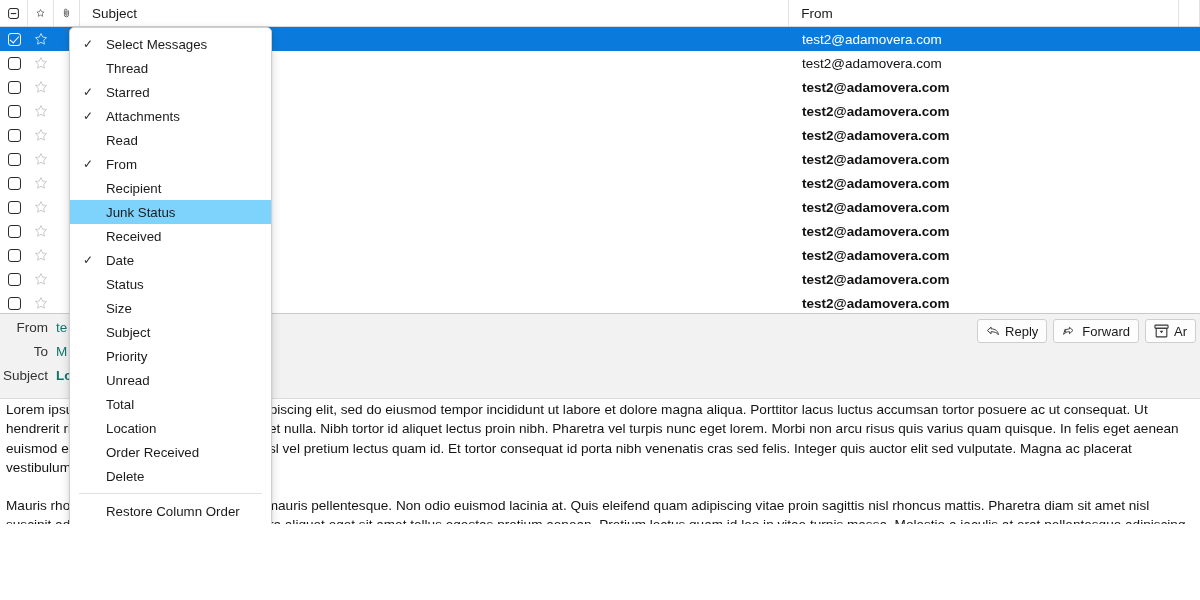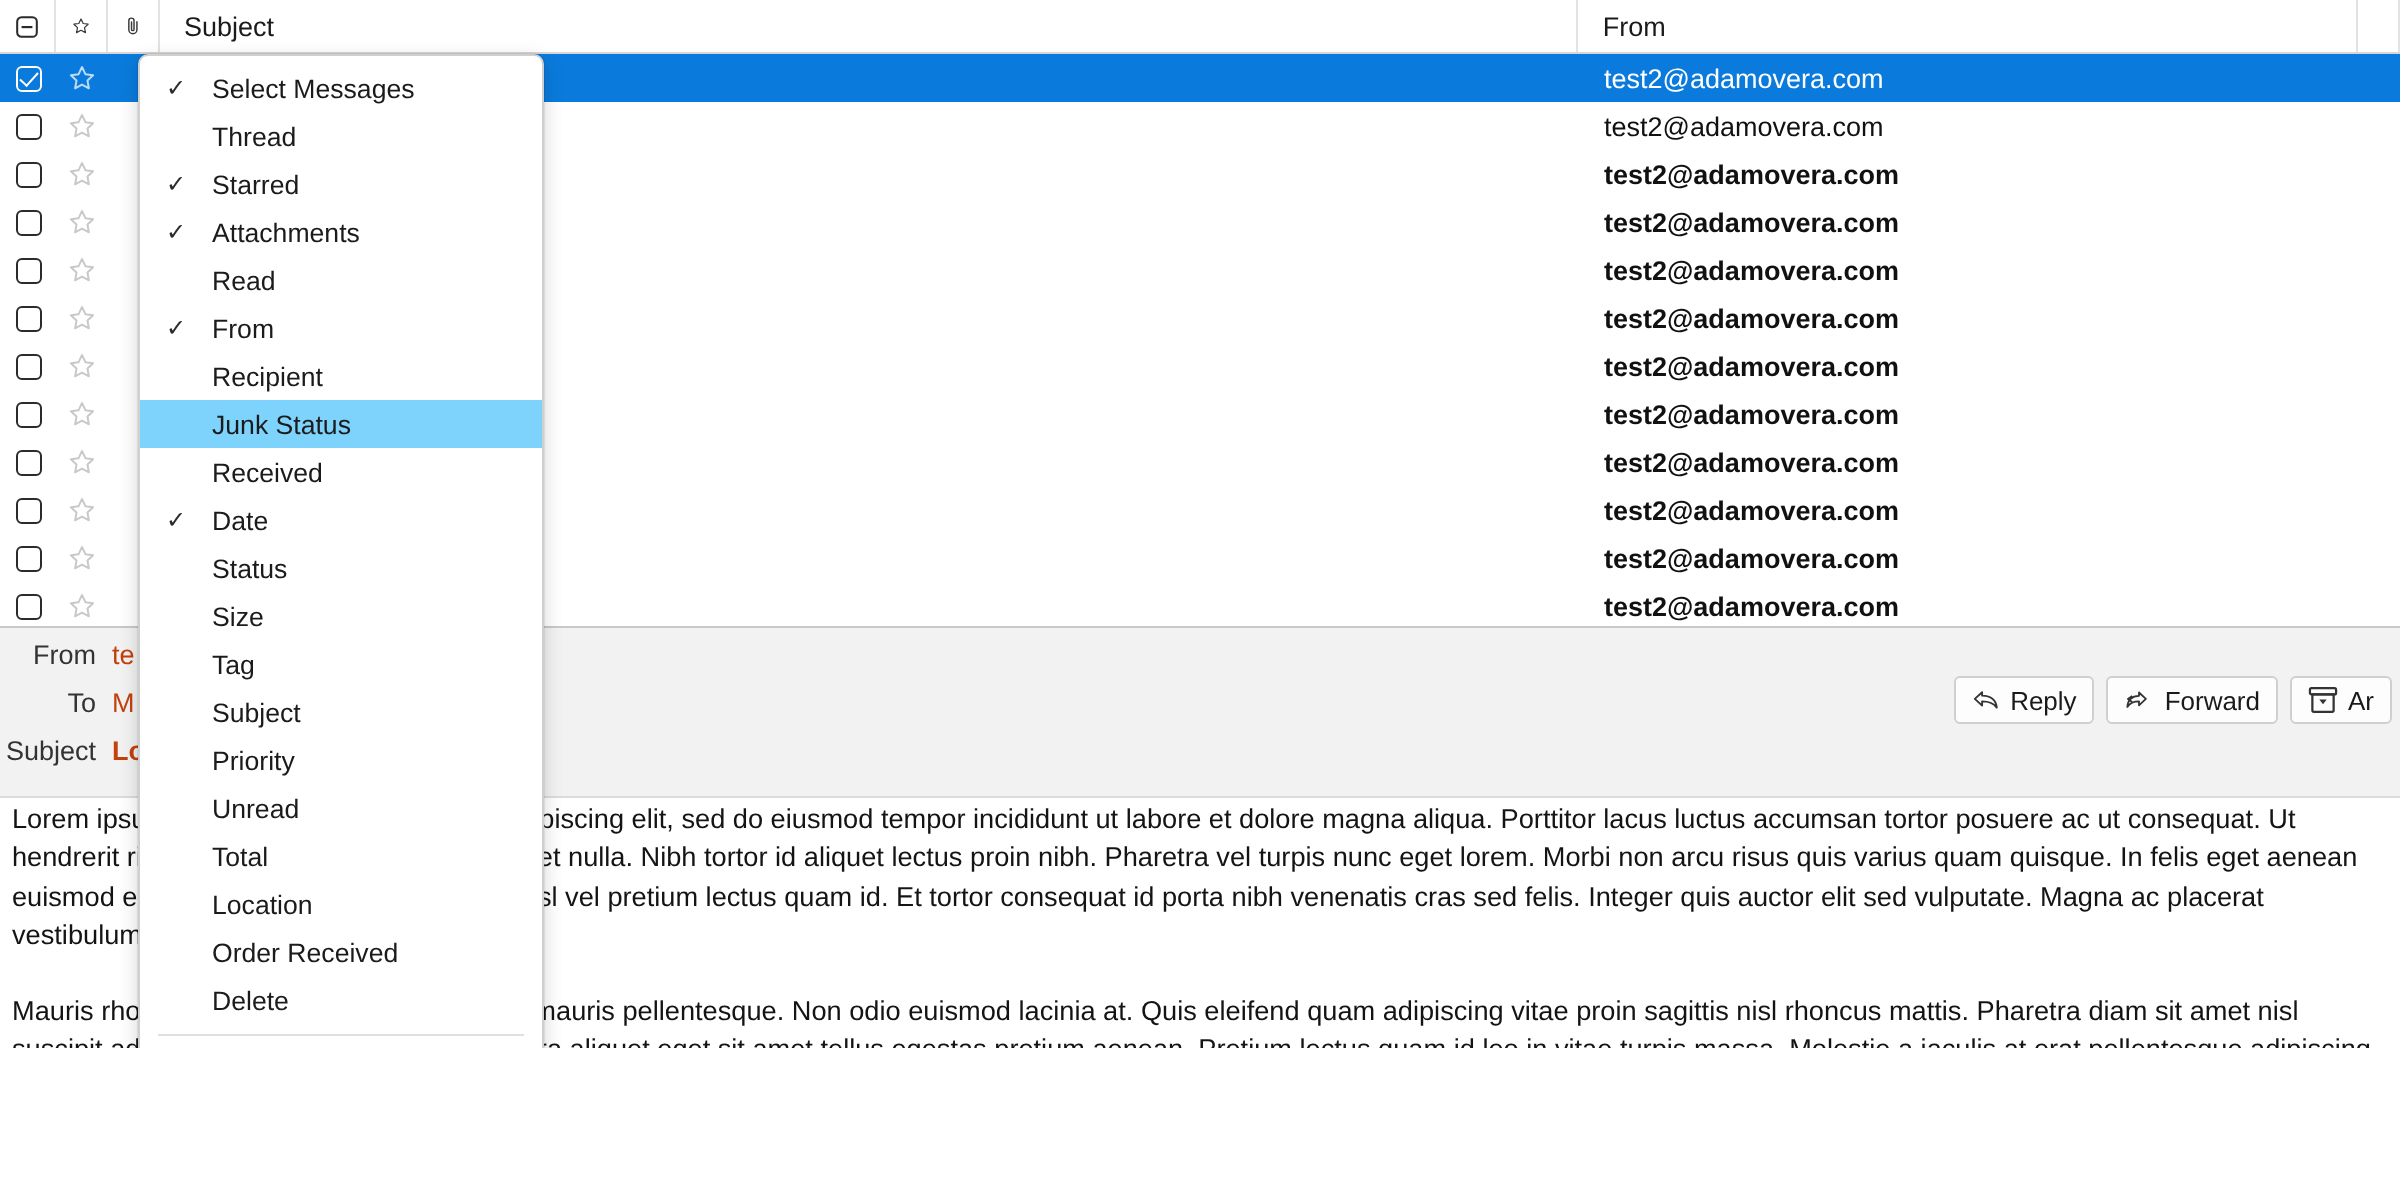--- a/index.html
+++ b/index.html
@@ -106,25 +106,25 @@
     display: flex;
     align-items: baseline;
     height: 24px;
     font-size: 13.5px;
   }
   .hdr-label {
     width: 56px; text-align: right;
     color: #333; padding-right: 8px;
     flex: 0 0 auto;
   }
-  .hdr-value { color: #c2410c; white-space: nowrap; overflow: hidden; }
+  .hdr-value { color: #0f766e; white-space: nowrap; overflow: hidden; }
   .hdr-value.bold { font-weight: bold; }
 
   .msg-actions {
-    position: absolute; right: 4px; top: 24px;
+    position: absolute; right: 4px; top: 5px;
     display: flex; gap: 6px;
   }
   .act-btn {
     display: flex; align-items: center; gap: 5px;
     height: 24px; padding: 0 8px;
     border: 1px solid #cfcfcf;
     border-radius: 3px;
     background: #fdfdfd;
     font-size: 13px; color: #1a1a1a;
     white-space: nowrap;
@@ -467,23 +467,20 @@
         <span class="ctx-check">✓</span>
         <span>Date</span>
       </div>
       <div class="ctx-item">
         <span>Status</span>
       </div>
       <div class="ctx-item">
         <span>Size</span>
       </div>
       <div class="ctx-item">
-        <span>Tag</span>
-      </div>
-      <div class="ctx-item">
         <span>Subject</span>
       </div>
       <div class="ctx-item">
         <span>Priority</span>
       </div>
       <div class="ctx-item">
         <span>Unread</span>
       </div>
       <div class="ctx-item">
         <span>Total</span>

